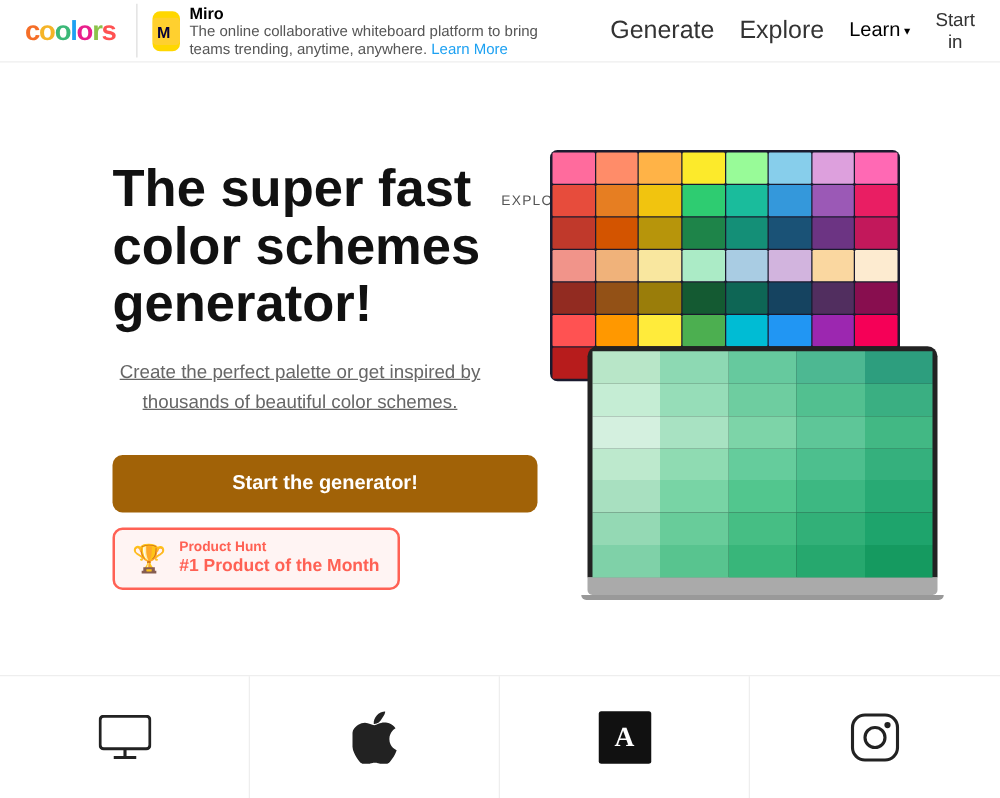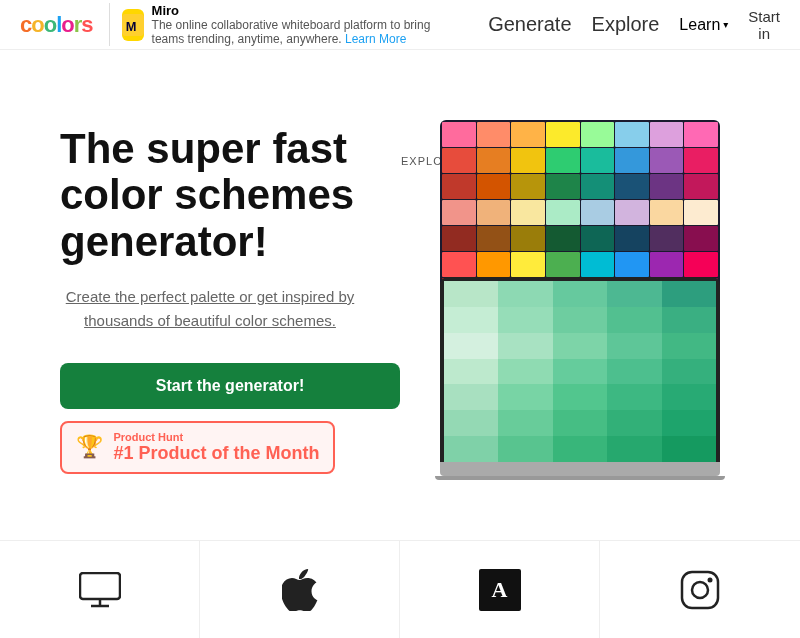--- a/index.html
+++ b/index.html
@@ -41,50 +41,50 @@
     .nav-more-chevron { font-size: 10px; }
     .btn-signin { color: #333; font-size: 15px; font-weight: 500; cursor: pointer; background: none; border: none; }
     .btn-signup {
       background: #3b82f6; color: #fff; border: none; border-radius: 6px;
       padding: 8px 18px; font-size: 15px; font-weight: 600; cursor: pointer;
     }
 
     
     .hero {
       display: flex; align-items: center;
-      padding: 50px 60px 30px 60px;
+      padding: 50px 60px 30px 90px;
       gap: 20px; min-height: 460px;
     }
     .hero-left { flex: 0 0 340px; }
     .hero-title {
       font-size: 42px; font-weight: 900; line-height: 1.1;
       color: #111; margin-bottom: 20px;
     }
     .hero-sub {
       font-size: 15px; color: #666; line-height: 1.6;
       margin-bottom: 30px; max-width: 300px; text-align: center; text-decoration: underline;
     }
     .btn-start {
-      display: block; width: 100%; background: #15803d; color: #fff;
+      display: block; width: 100%; background: #a16207; color: #fff;
       border: none; border-radius: 8px; padding: 14px; font-size: 16px;
       font-weight: 700; cursor: pointer; margin-bottom: 12px; text-align: center;
     }
     .btn-explore {
       display: block; width: 100%; background: #fff; color: #111;
       border: 2px solid #ddd; border-radius: 8px; padding: 12px; font-size: 15px;
       font-weight: 600; cursor: pointer; margin-bottom: 20px; text-align: center;
     }
     .product-hunt-badge {
       display: inline-flex; align-items: center; gap: 10px;
       border: 2px solid #ff6154; border-radius: 8px; padding: 8px 14px;
       background: #fff4f3; cursor: pointer;
     }
     .ph-icon { font-size: 22px; }
     .ph-text { font-size: 11px; color: #ff6154; font-weight: 600; display: block; }
-    .ph-title { font-size: 18px; color: #ff6154; font-weight: 800; }
+    .ph-title { font-size: 14px; color: #ff6154; font-weight: 800; }
 
     
     .hero-right { flex: 1; position: relative; height: 400px; }
 
     
     .monitor {
       position: absolute; right: 0; top: 20px;
       width: 300px; height: 220px;
     }
     .monitor-screen {

